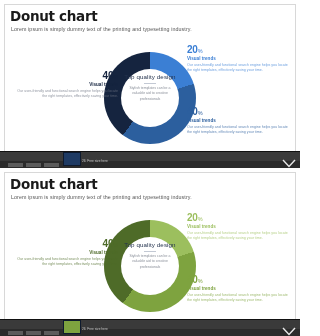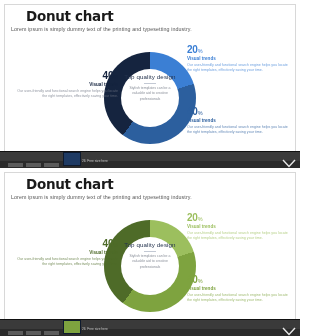--- a/index.html
+++ b/index.html
@@ -9,21 +9,21 @@
   }
   .slide{
     position:relative;width:300px;height:168px;background:#ffffff;
     box-sizing:border-box;overflow:hidden;
   }
   .slide-frame{
     position:absolute;left:4px;top:4px;right:4px;bottom:16px;
     border:1px solid #d8d8d8;background:#fff;box-sizing:border-box;
   }
   .title{
-    position:absolute;left:26px;top:8px;
+    position:absolute;left:10px;top:8px;
     font-size:13.5px;font-weight:bold;letter-spacing:-0.3px;
     color:#1a1a1a;font-family:"DejaVu Sans",sans-serif;
   }
   .subtitle{
     position:absolute;left:11px;top:26px;
     font-size:5.3px;color:#555;letter-spacing:.1px;
   }
 
   
   .donut-wrap{position:absolute;left:104px;top:52px;width:92px;height:92px;}

